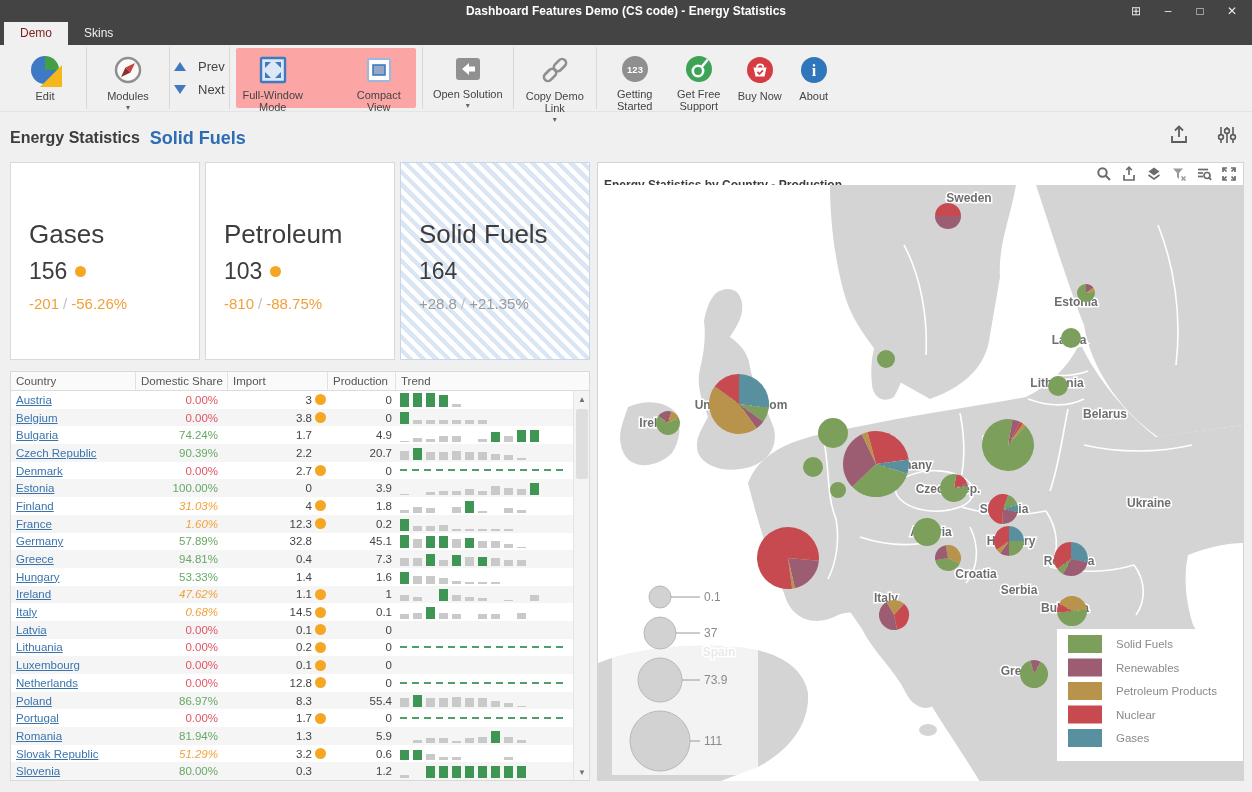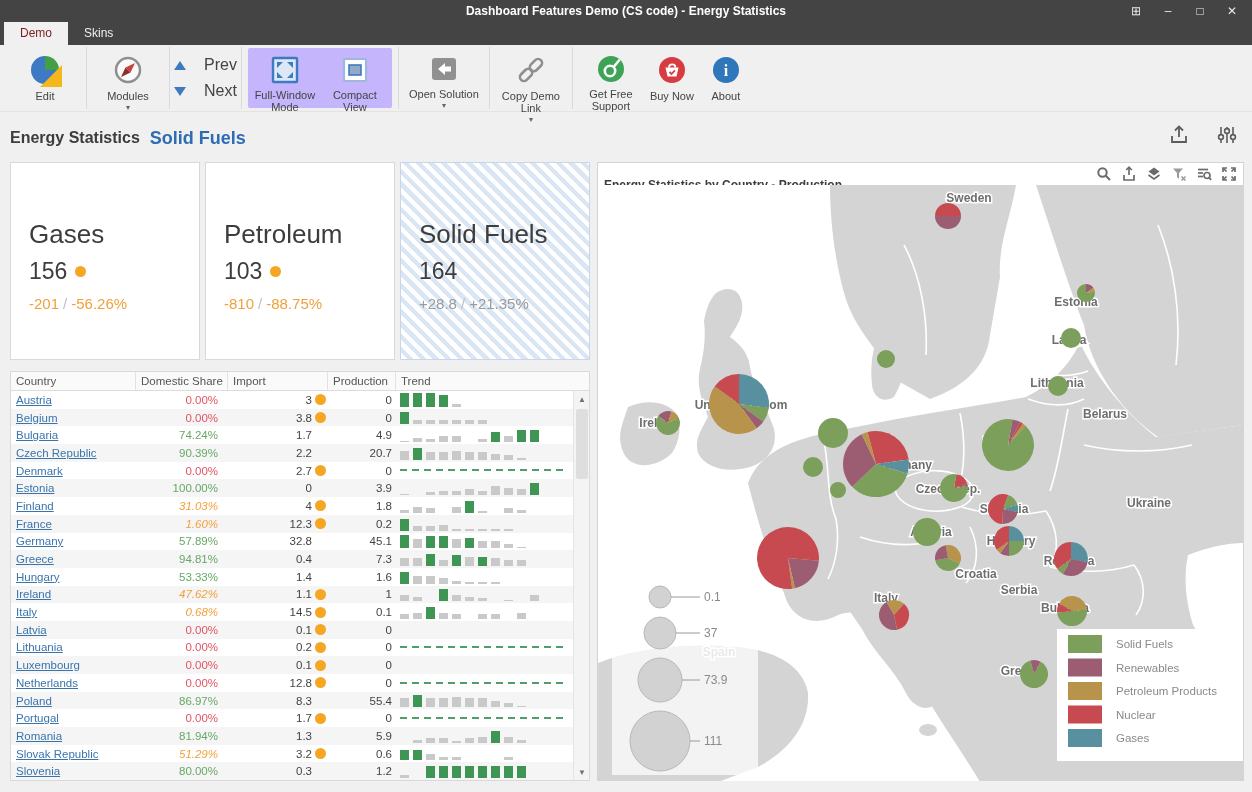--- a/index.html
+++ b/index.html
@@ -18,23 +18,23 @@
   .tab.active { background:#f0f0f0; color:#7f1d1d; }
 
   
   .ribbon { position:absolute; left:0; top:45px; width:1252px; height:67px; background:#f0f0f0; border-bottom:1px solid #e3e3e3; display:flex; align-items:stretch; padding:2px 0 2px 4px; }
   .rgroup { display:flex; align-items:stretch; padding:0 6px; position:relative; }
   .rgroup + .rgroup { border-left:1px solid #d9d9d9; }
   .rbtn { width:70px; display:flex; flex-direction:column; align-items:center; justify-content:flex-start; padding-top:6px; }
   .rbtn .ricon { width:34px; height:34px; display:flex; align-items:center; justify-content:center; }
   .rbtn .rlabel { font-size:11px; color:#444; text-align:center; line-height:12px; margin-top:3px; max-width:72px; }
   .drop { font-size:8px; color:#666; margin-top:1px; }
-  .plate { background:#c4b5fd; border-radius:2px; margin:1px 0; padding:0 2px; }
+  .plate { background:#fca5a5; border-radius:2px; margin:1px 0; padding:0 2px;gap:36px; }
   .smallgroup { display:flex; flex-direction:column; justify-content:center; gap:8px; padding:0 4px; }
-  .smallbtn { display:flex; align-items:center; gap:18px; font-size:16px; color:#444; }
+  .smallbtn { display:flex; align-items:center; gap:12px; font-size:13px; color:#444; }
   .tri-up { width:0; height:0; border-left:6px solid transparent; border-right:6px solid transparent; border-bottom:9px solid #3f7ac0; }
   .tri-down { width:0; height:0; border-left:6px solid transparent; border-right:6px solid transparent; border-top:9px solid #3f7ac0; }
 
   
   .page-header { position:absolute; left:10px; top:120px; right:10px; height:36px; display:flex; align-items:center; }
   .ph-title { font-size:16px; font-weight:bold; color:#3c3c3c; }
   .ph-sub { font-size:18px; font-weight:bold; color:#2e6db4; margin-left:10px; }
   .ph-icons { position:absolute; right:4px; top:4px; display:flex; gap:26px; }
 
   
@@ -182,20 +182,29 @@
               <rect x="3" y="13" width="14" height="8" rx="4"></rect>
               <rect x="17" y="13" width="14" height="8" rx="4"></rect>
             </g>
           </svg>
         </span>
         <span class="rlabel">Copy Demo Link</span>
         <span class="drop">▾</span>
       </div>
     </div>
     <div class="rgroup">
+      <div class="rbtn" style="width:64px">
+        <span class="ricon">
+          <svg width="32" height="32" viewBox="0 0 32 32">
+            <circle cx="16" cy="16" r="13" fill="#8f8f8f"></circle>
+            <text x="16" y="20" text-anchor="middle" font-size="9.5" font-weight="bold" fill="#fff" font-family="Liberation Sans, sans-serif">123</text>
+          </svg>
+        </span>
+        <span class="rlabel">Getting Started</span>
+      </div>
       <div class="rbtn" style="width:64px">
         <span class="ricon">
           <svg width="32" height="32" viewBox="0 0 32 32">
             <circle cx="16" cy="16" r="13" fill="#3ea257"></circle>
             <circle cx="15" cy="18" r="5.2" fill="none" stroke="#fff" stroke-width="2.6"></circle>
             <line x1="19" y1="13.5" x2="24" y2="7.5" stroke="#fff" stroke-width="2.6" stroke-linecap="round"></line>
           </svg>
         </span>
         <span class="rlabel">Get Free Support</span>
       </div>

